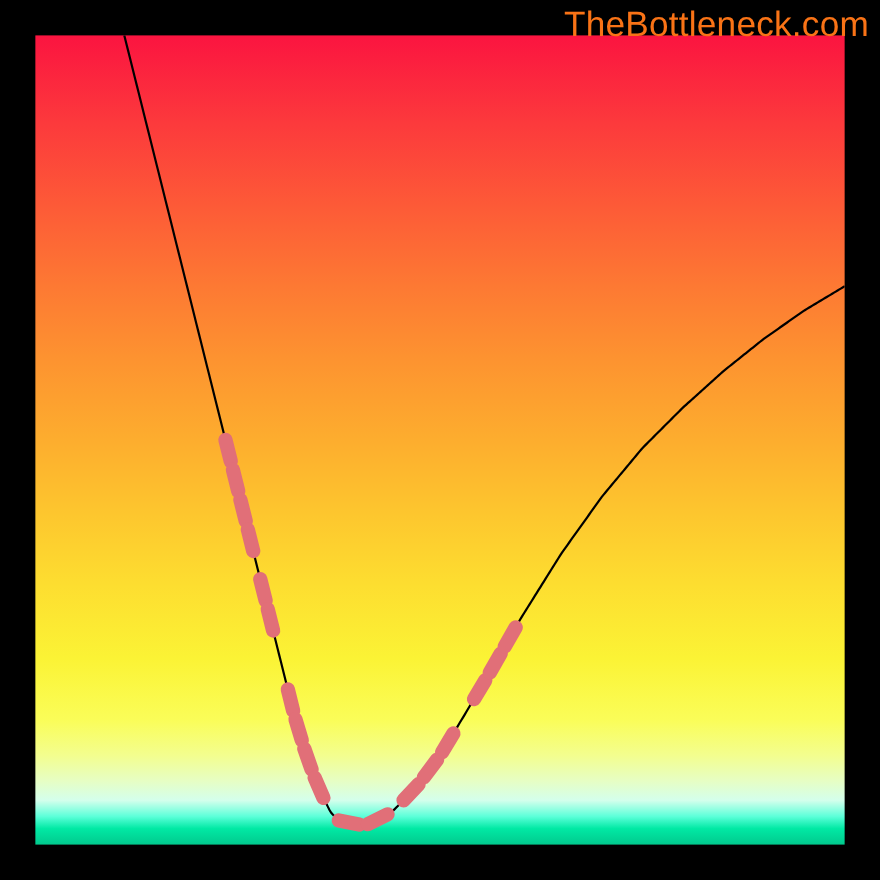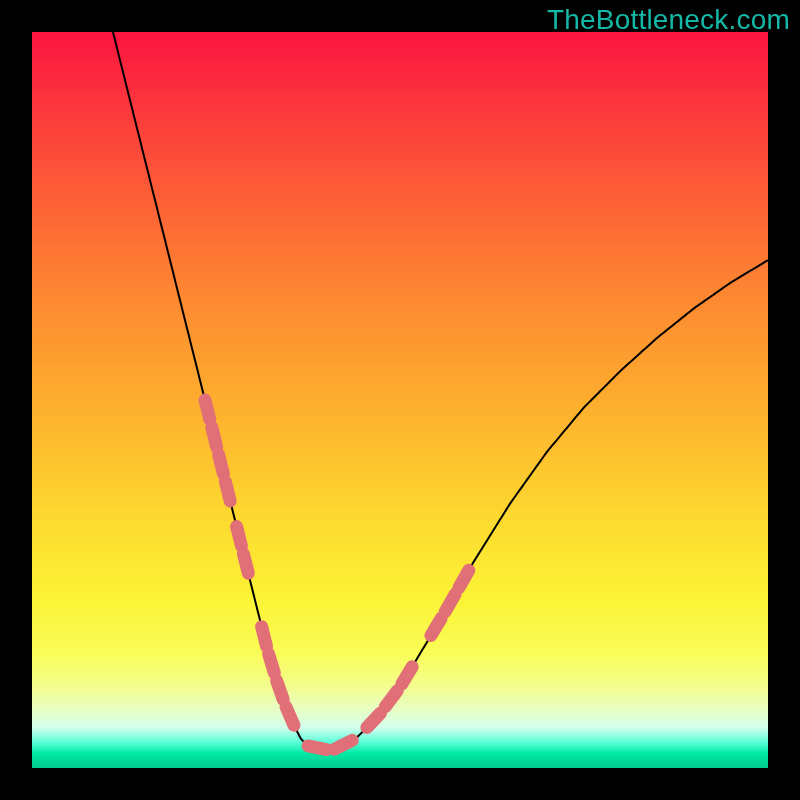--- a/index.html
+++ b/index.html
@@ -46,22 +46,22 @@
       #D4FFEC 94.5%,
       #5CFFD9 96.5%,
       #01E9A4 98%,
       #01C98D 100%
     );
   }
   .watermark {
     position: absolute;
     top: 4px;
     right: 10px;
-    color: #14b8a6;
-    font-size: 28px;
+    color: #f97316;
+    font-size: 32px;
     font-weight: 500;
     letter-spacing: 0.2px;
     z-index: 50;
   }
   svg.curve {
     position: absolute;
     left: 0; top: 0;
     width: 736px;
     height: 736px;
     z-index: 10;

